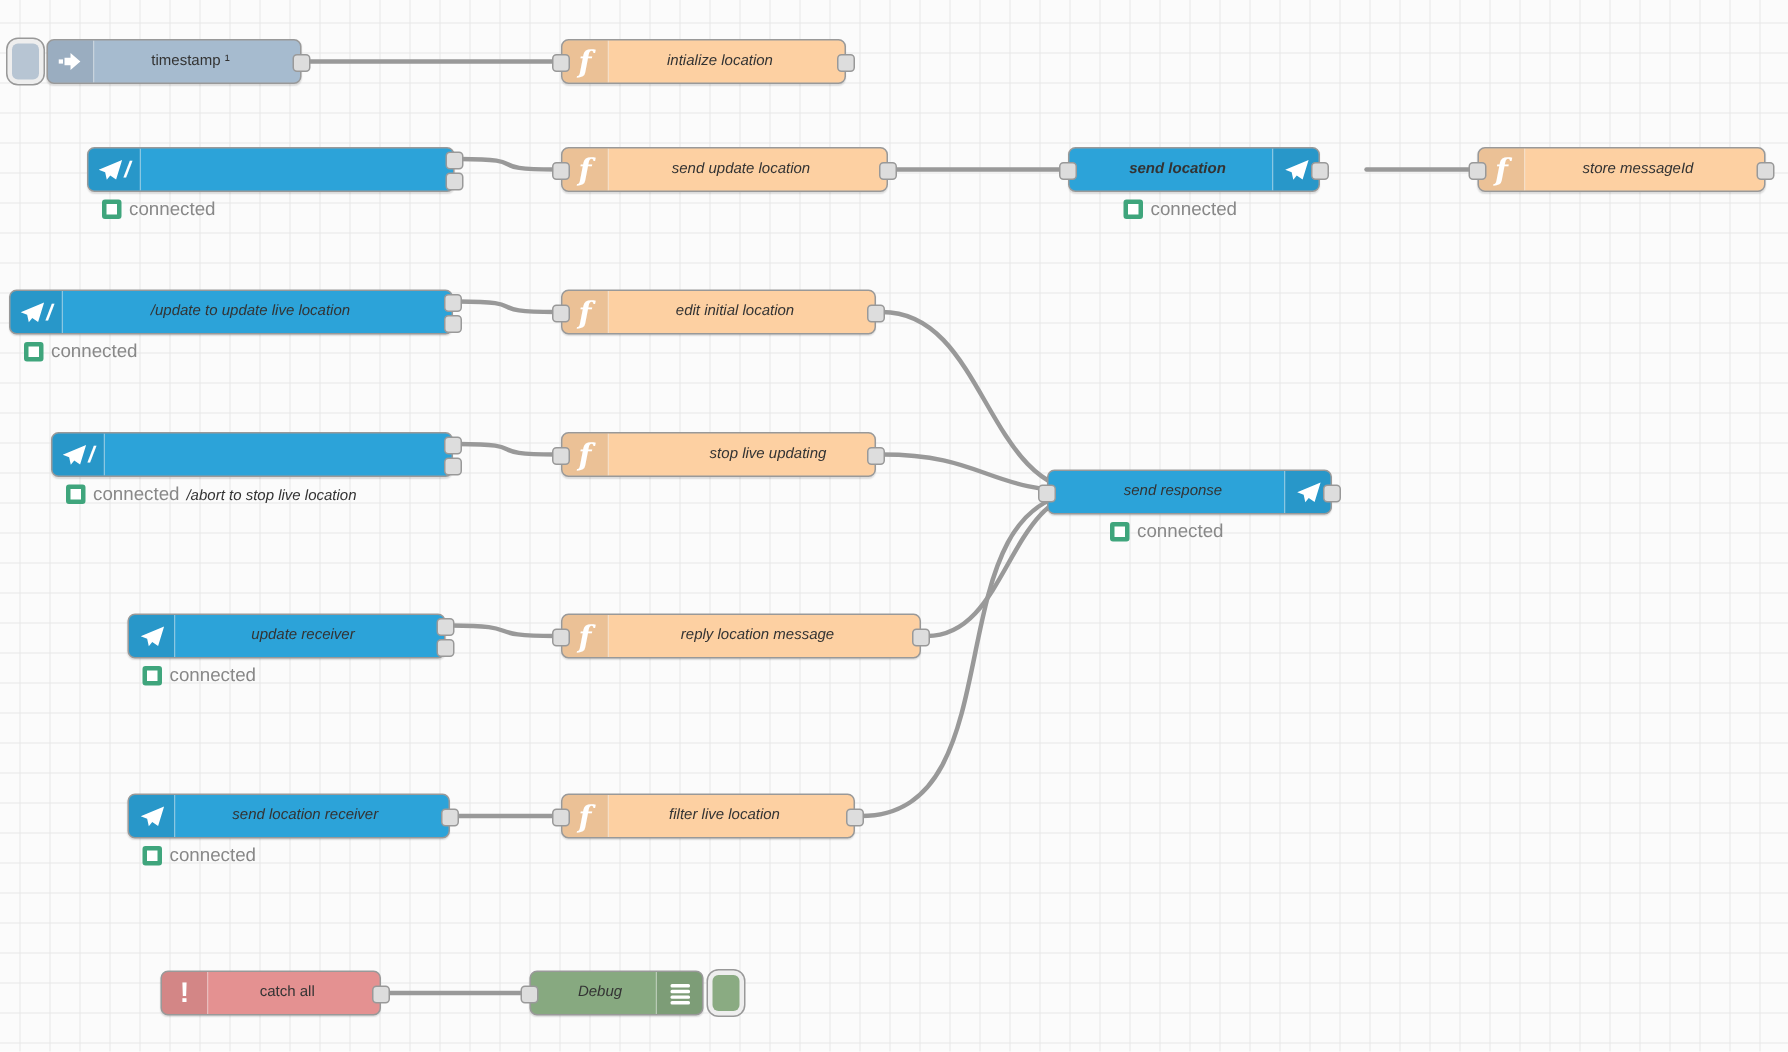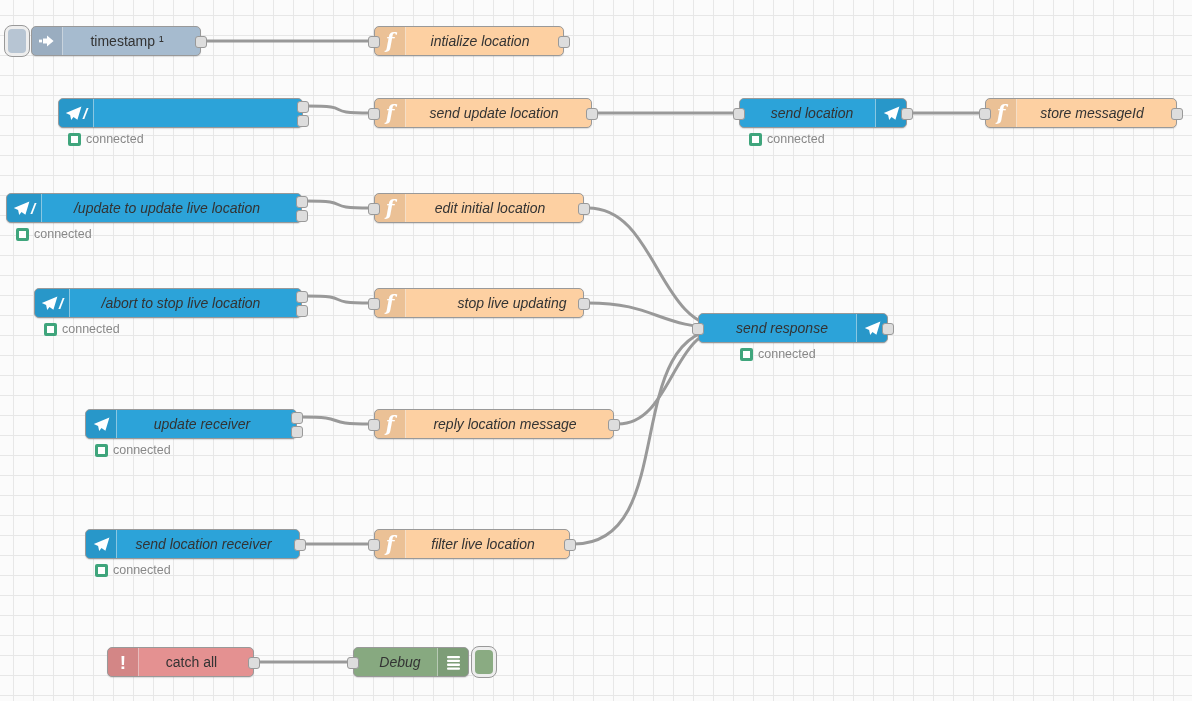--- a/index.html
+++ b/index.html
@@ -17,21 +17,21 @@
   }
   #wires{position:absolute;left:0;top:0;width:100%;height:100%;}
   .node{
     position:absolute;height:30px;box-sizing:border-box;
     border:1px solid #999;border-radius:5px;
     box-shadow:0 1px 1px rgba(0,0,0,0.12);
     cursor:move;
   }
   .node .label{
     display:block;height:28px;line-height:28px;
-    font-size:14px;color:#333;text-align:center;
+    font-size:10px;color:#333;text-align:center;
     white-space:nowrap;overflow:hidden;
   }
   .node .label.italic{font-style:italic;}
   .icon-region{
     position:absolute;top:0;bottom:0;width:30px;
     background:rgba(0,0,0,0.07);
     display:flex;align-items:center;justify-content:center;
   }
   .icon-region.left{left:0;border-radius:4px 0 0 4px;border-right:1px solid rgba(255,255,255,0.45);}
   .icon-region.right{right:0;border-radius:0 4px 4px 0;border-left:1px solid rgba(255,255,255,0.45);}
@@ -119,21 +119,21 @@
       <span>connected</span>
     </div>
     <div class="node" style="left: 374px; top: 98px; width: 218px; background: rgb(253, 208, 162);">
       <div class="icon-region left">
         <span class="fn-glyph">f</span>
       </div>
       <span class="label italic" style="margin-left: 30px; margin-right: 8px;">send update location</span>
       <div class="port in"></div>
       <div class="port out"></div>
     </div>
-    <div class="node" style="left: 739px; top: 98px; width: 168px; background: rgb(44, 163, 217);">
+    <div class="node" style="left: 712px; top: 98px; width: 168px; background: rgb(44, 163, 217); font-weight: bold;">
       <div class="icon-region right">
         <svg width="17" height="15" viewBox="0 0 17 15">
           <polygon fill="#ffffff" points="16.4,0.6 0.8,7.1 5.1,8.9 6.2,13.9 8.5,11 12.4,13.7"></polygon>
         </svg>
       </div>
       <span class="label italic" style="margin-left: 8px; margin-right: 30px;">send location</span>
       <div class="port in"></div>
       <div class="port out"></div>
     </div>
     <div class="status" style="left: 749px; top: 132px;">
@@ -171,21 +171,21 @@
       <div class="port in"></div>
       <div class="port out"></div>
     </div>
     <div class="node" style="left: 34px; top: 288px; width: 268px; background: rgb(44, 163, 217);">
       <div class="icon-region left wide">
         <svg width="17" height="15" viewBox="0 0 17 15">
           <polygon fill="#ffffff" points="16.4,0.6 0.8,7.1 5.1,8.9 6.2,13.9 8.5,11 12.4,13.7"></polygon>
         </svg>
         <span class="slash-glyph">/</span>
       </div>
-      <span class="label italic" style="margin-left: 34px; margin-right: 8px;">/abort to stop live location</span>
+      <span class="label italic" style="margin-left: 34px; margin-right: 8px; margin-top: 28px;">/abort to stop live location</span>
       <div class="port out p0of2"></div>
       <div class="port out p1of2"></div>
     </div>
     <div class="status" style="left: 44px; top: 322px;">
       <span class="dot"></span>
       <span>connected</span>
     </div>
     <div class="node" style="left: 374px; top: 288px; width: 210px; background: rgb(253, 208, 162);">
       <div class="icon-region left">
         <span class="fn-glyph">f</span>

